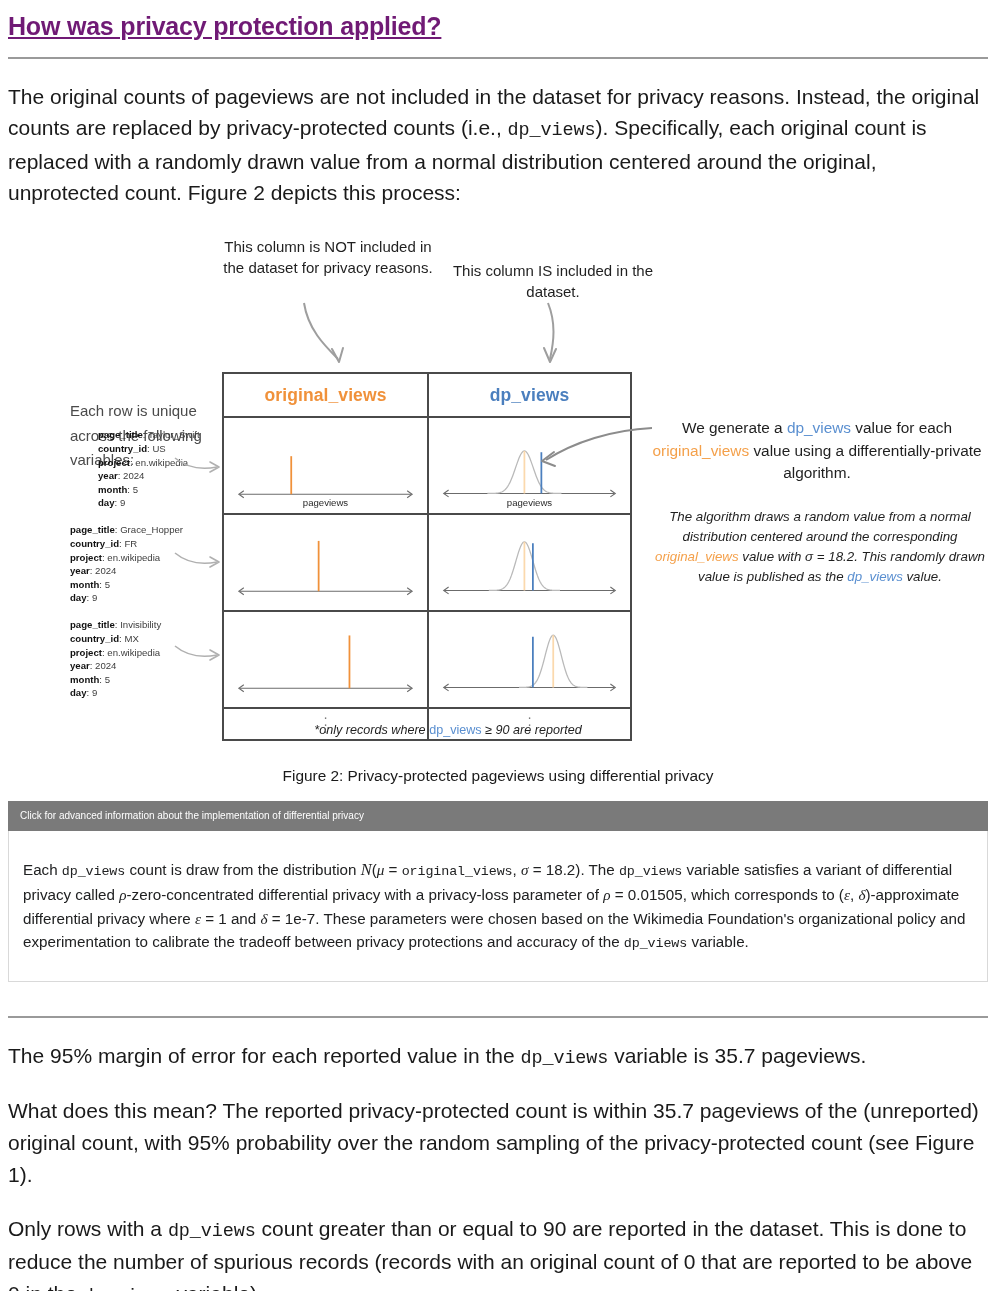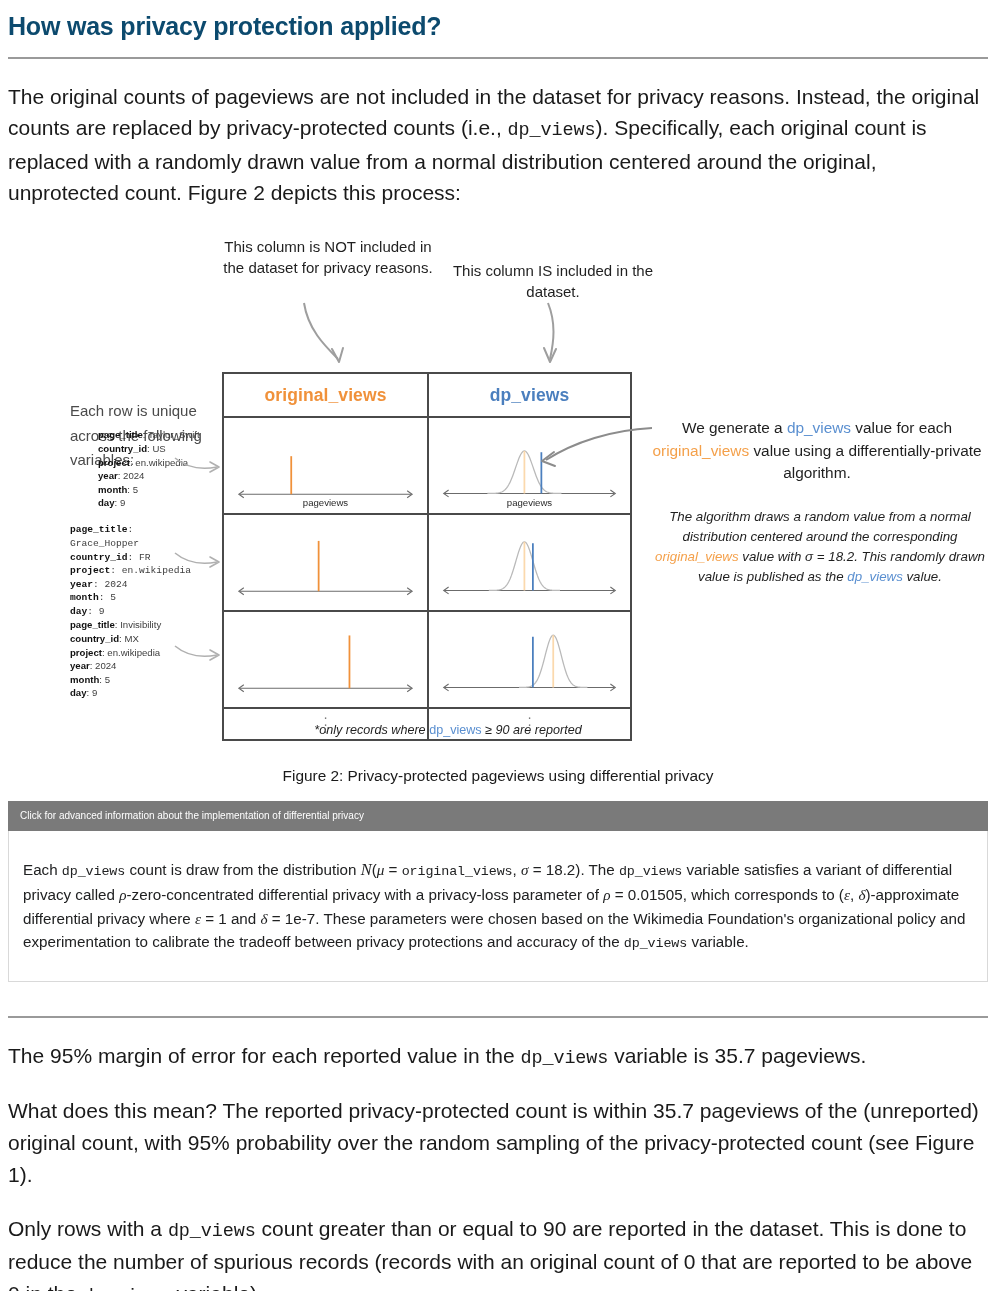--- a/index.html
+++ b/index.html
@@ -21,21 +21,22 @@
     letter-spacing: -0.1px;
   }
 
   h2.section-title {
     font-size: 25px;
     font-weight: bold;
     line-height: 1.3;
     margin: 0 0 0 0;
     padding: 10px 0 0 0;
     letter-spacing: -0.2px;
-    color: #0c4a6e;
+    color: #701a75;
+    text-decoration: underline;
   }
   .rule {
     border: 0;
     border-top: 2px solid #9a9a9a;
     margin: 14px 0 0 0;
   }
   p.body-text {
     font-size: 21px;
     line-height: 1.52;
     margin: 22px 0 0 0;
@@ -220,21 +221,21 @@
       <div><b>project</b>: <span>en.wikipedia</span></div>
       <div><b>year</b>: <span>2024</span></div>
       <div><b>month</b>: <span>5</span></div>
       <div><b>day</b>: <span>9</span></div>
     </div>
     <svg class="arrow-svg" style="left:165px;top:225px;" width="52" height="22">
       <path d="M2,4 C14,14 28,16 44,13" stroke="#b0b0b0" stroke-width="1.6" fill="none"></path>
       <path d="M37,8 L46,13 L37,18" stroke="#b0b0b0" stroke-width="1.6" fill="none" stroke-linecap="round" stroke-linejoin="round"></path>
     </svg>
 
-    <div class="rowmeta" style="left:62px; top:294px;font-family:Liberation Mono, monospace;">
+    <div class="rowmeta" style="left:62px; top:294px;">
       <div><b>page_title</b>: <span>Grace_Hopper</span></div>
       <div><b>country_id</b>: <span>FR</span></div>
       <div><b>project</b>: <span>en.wikipedia</span></div>
       <div><b>year</b>: <span>2024</span></div>
       <div><b>month</b>: <span>5</span></div>
       <div><b>day</b>: <span>9</span></div>
     </div>
     <svg class="arrow-svg" style="left:165px;top:320px;" width="52" height="22">
       <path d="M2,4 C14,14 28,16 44,13" stroke="#b0b0b0" stroke-width="1.6" fill="none"></path>
       <path d="M37,8 L46,13 L37,18" stroke="#b0b0b0" stroke-width="1.6" fill="none" stroke-linecap="round" stroke-linejoin="round"></path>

